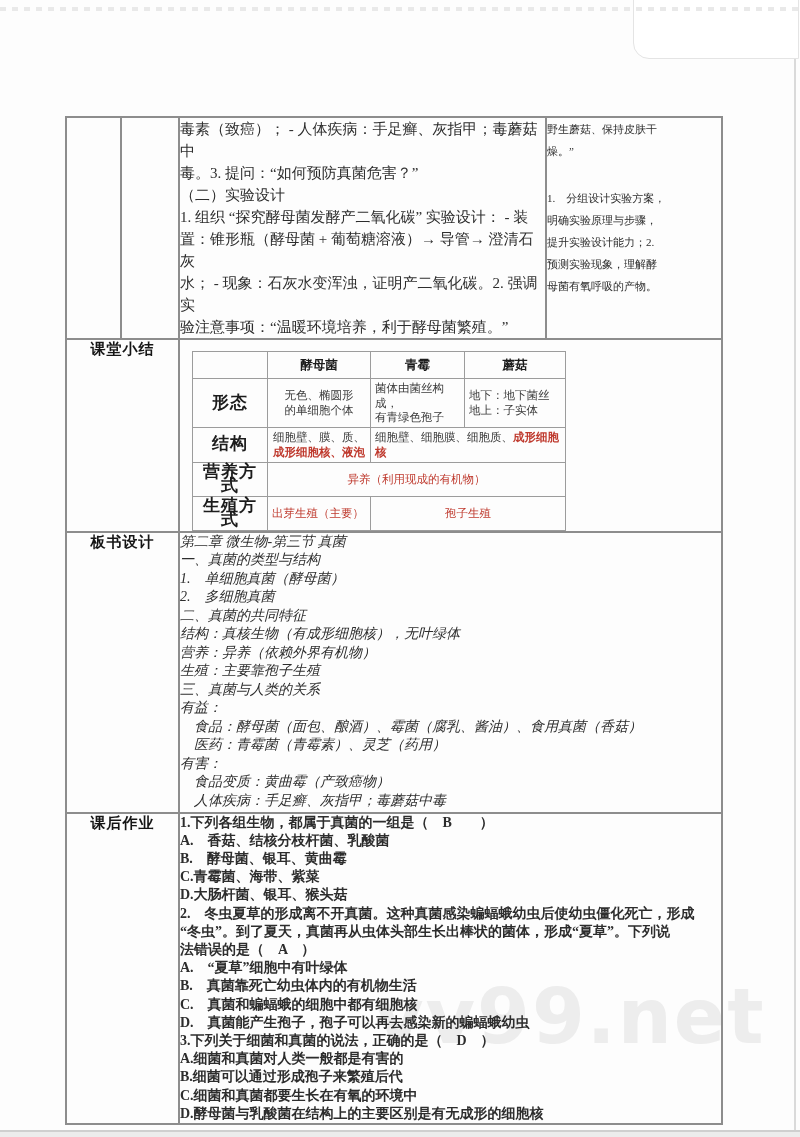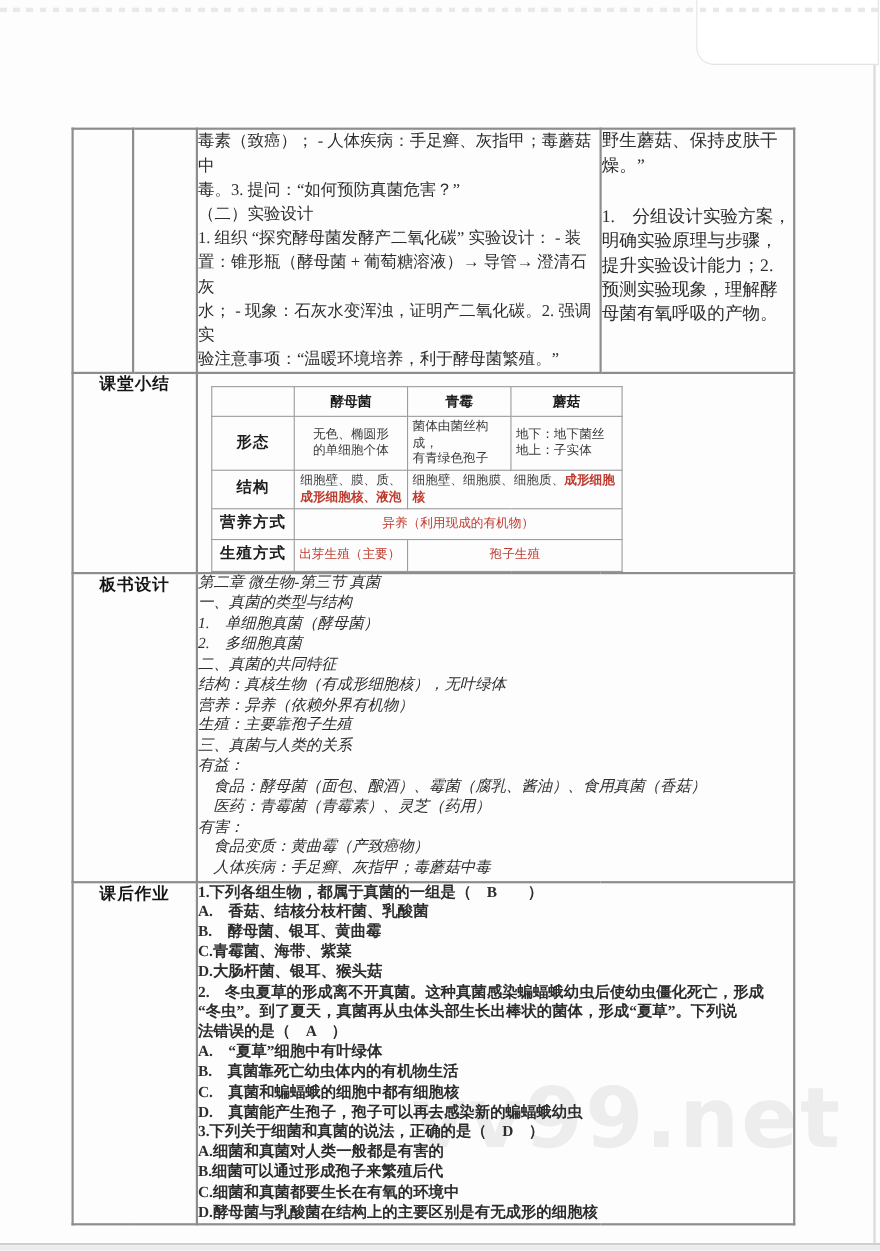--- a/index.html
+++ b/index.html
@@ -28,39 +28,39 @@
   }
   table.doc-table{
     position:absolute;left:65px;top:80px;width:656px;z-index:2;
     border-collapse:collapse;table-layout:fixed;background:transparent;margin-top:36px;
   }
   table.doc-table > tbody > tr > td{
     border:2px solid #8d8d8d;vertical-align:top;padding:0;overflow:hidden;
   }
   .pre{white-space:pre-line;}
   td.main-cell{padding:3px 8px 0 10px;font-size:15px;line-height:22px;}
-  td.side-cell{padding:3px 6px 0 9px;font-size:16px;line-height:22px;}
+  td.side-cell{padding:3px 6px 0 9px;font-size:11px;line-height:22px;}
   td.side-cell p{margin:0;}
   td.side-cell p.gap{margin-top:25px;}
   td.label-cell{
     text-align:center;vertical-align:middle;font-weight:bold;
     font-size:15px;color:#151515;letter-spacing:1px;border-radius:15px;
   }
   td.board-cell{padding:3px 10px 0 10px;font-size:14px;line-height:18.5px;font-style:italic;}
   td.homework-cell{padding:3px 10px 0 10px;font-size:14px;line-height:18.2px;font-weight:bold;}
 
   table.inner-table{
     margin:11px 0 0 12px;border-collapse:collapse;table-layout:fixed;width:373px;
   }
   table.inner-table td{
     border:1.5px solid #9c9c9c;vertical-align:middle;
     font-size:11.5px;line-height:14.5px;color:#3a3a3a;padding:2px 4px;
   }
   table.inner-table td.ih{text-align:center;font-weight:bold;font-size:12.5px;color:#1c1c1c;}
-  table.inner-table td.ilabel{text-align:center;font-weight:bold;font-size:14px;color:#1c1c1c;letter-spacing:1px;}
+  table.inner-table td.ilabel{text-align:center;font-weight:bold;font-size:17px;color:#1c1c1c;letter-spacing:1px;}
   table.inner-table td.center{text-align:center;}
   .red{color:#bf3a2e;font-weight:bold;}
   table.inner-table td.redcell{color:#bf3a2e;font-weight:normal;}
 </style>
 </head>
 <body>
 
 <div>
 
   <div class="top-card"></div>

